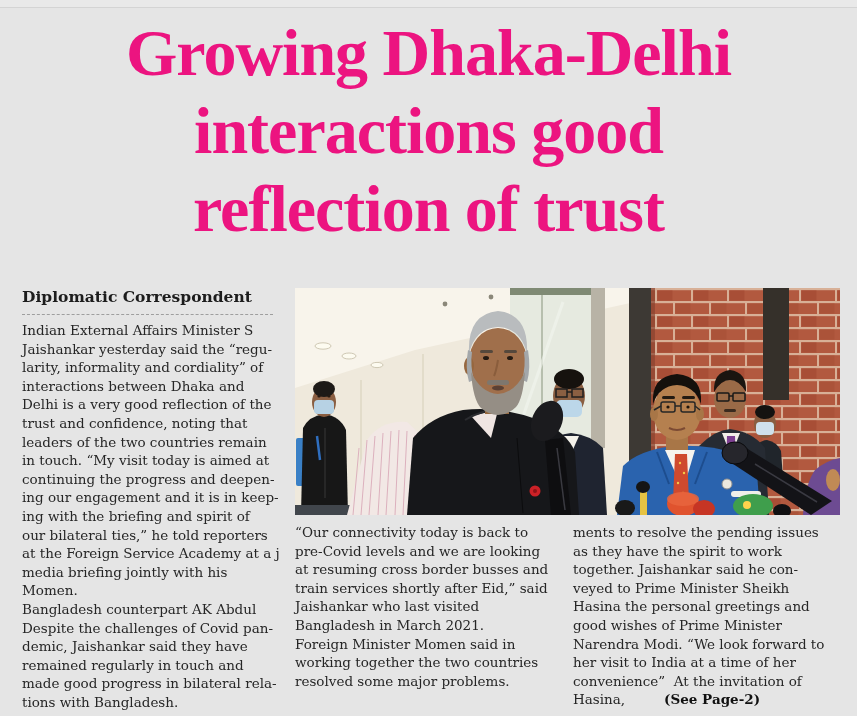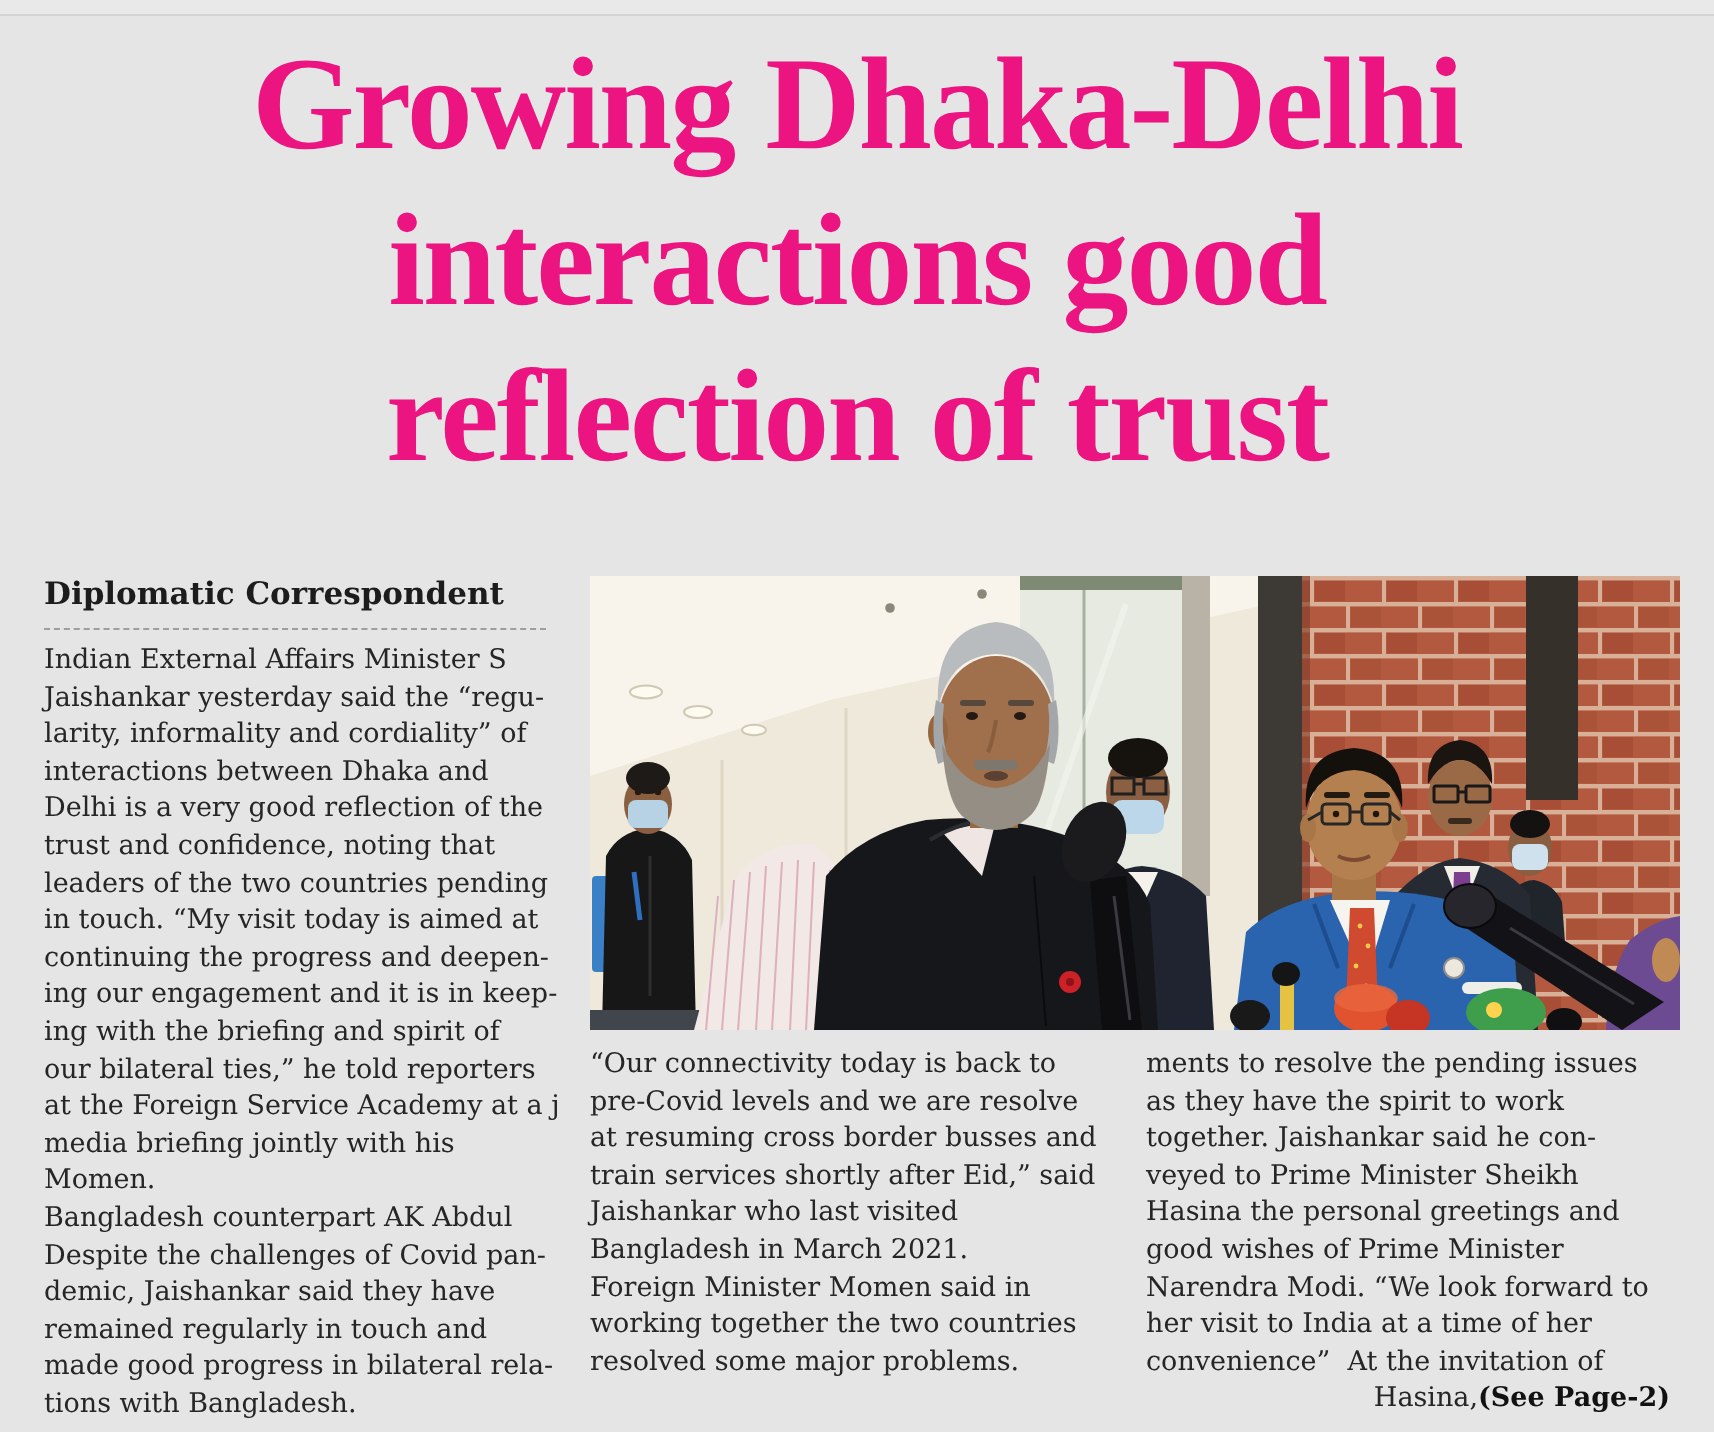--- a/index.html
+++ b/index.html
@@ -14,21 +14,21 @@
   .byline { position:absolute; left:22px; top:287px; width:251px;
             font-weight:bold; font-size:15.5px; color:#1c1c1c;
             padding-bottom:8px; border-bottom:1px dashed #9e9e9e; }
   .photo-frame { position:absolute; left:295px; top:288px; width:545px; height:227px; }
   .photo-frame svg { display:block; }
   .col { position:absolute; top:523px; font-size:13.5px; line-height:18.6px; color:#262626; }
   .col-left   { left:22px;  top:321px; width:273px; }
   .col-middle { left:295px; width:278px; }
   .col-right  { left:573px; width:262px; }
   .text-line { white-space:pre; }
-  .last-line { display:flex; justify-content:flex-end; align-items:baseline; white-space:pre; }
+  .last-line { display:flex; justify-content:flex-start; align-items:baseline; white-space:pre;gap:39px; }
   .see-page { font-weight:bold; color:#111111; }
 </style>
 </head>
 <body>
 
 <div class="page">
 
   <div class="topbar"></div>
 
   <h1 class="headline">
@@ -203,40 +203,40 @@
     </svg>
   </div>
 
   <div class="col col-left">
       <div class="text-line">Indian External Affairs Minister S</div>
       <div class="text-line">Jaishankar yesterday said the “regu-</div>
       <div class="text-line">larity, informality and cordiality” of</div>
       <div class="text-line">interactions between Dhaka and</div>
       <div class="text-line">Delhi is a very good reflection of the</div>
       <div class="text-line">trust and confidence, noting that</div>
-      <div class="text-line">leaders of the two countries pending</div>
+      <div class="text-line">leaders of the two countries remain</div>
       <div class="text-line">in touch. “My visit today is aimed at</div>
       <div class="text-line">continuing the progress and deepen-</div>
       <div class="text-line">ing our engagement and it is in keep-</div>
       <div class="text-line">ing with the briefing and spirit of</div>
       <div class="text-line">our bilateral ties,” he told reporters</div>
       <div class="text-line">at the Foreign Service Academy at a j</div>
       <div class="text-line">media briefing jointly with his</div>
       <div class="text-line">Momen.</div>
       <div class="text-line">Bangladesh counterpart AK Abdul</div>
       <div class="text-line">Despite the challenges of Covid pan-</div>
       <div class="text-line">demic, Jaishankar said they have</div>
       <div class="text-line">remained regularly in touch and</div>
       <div class="text-line">made good progress in bilateral rela-</div>
       <div class="text-line">tions with Bangladesh.</div>
     </div>
 
   <div class="col col-middle">
       <div class="text-line">“Our connectivity today is back to</div>
-      <div class="text-line">pre-Covid levels and we are resolve</div>
+      <div class="text-line">pre-Covid levels and we are looking</div>
       <div class="text-line">at resuming cross border busses and</div>
       <div class="text-line">train services shortly after Eid,” said</div>
       <div class="text-line">Jaishankar who last visited</div>
       <div class="text-line">Bangladesh in March 2021.</div>
       <div class="text-line">Foreign Minister Momen said in</div>
       <div class="text-line">working together the two countries</div>
       <div class="text-line">resolved some major problems.</div>
     </div>
 
   <div class="col col-right">

